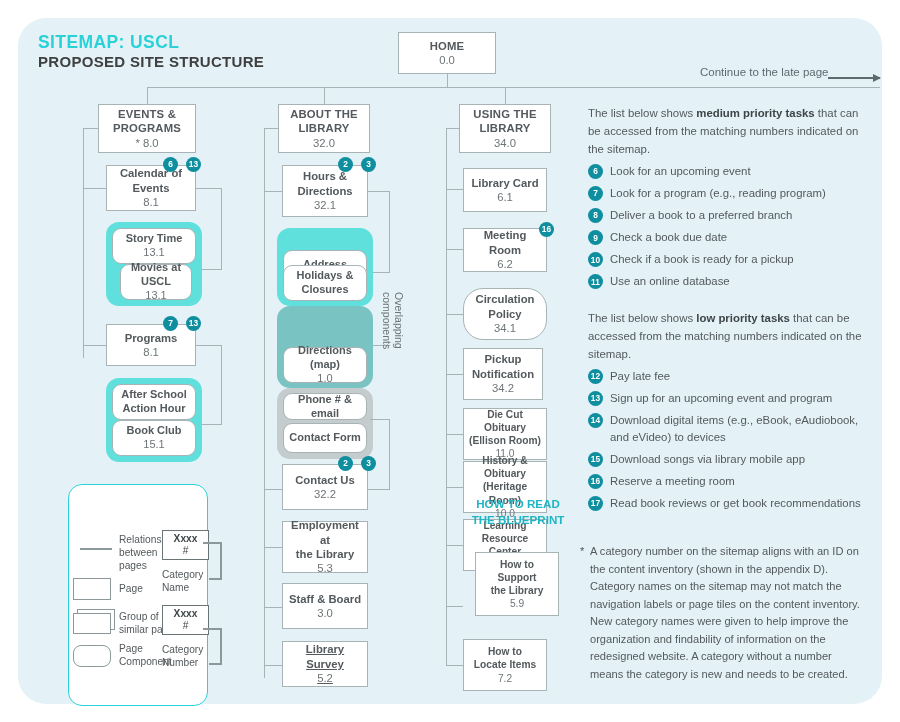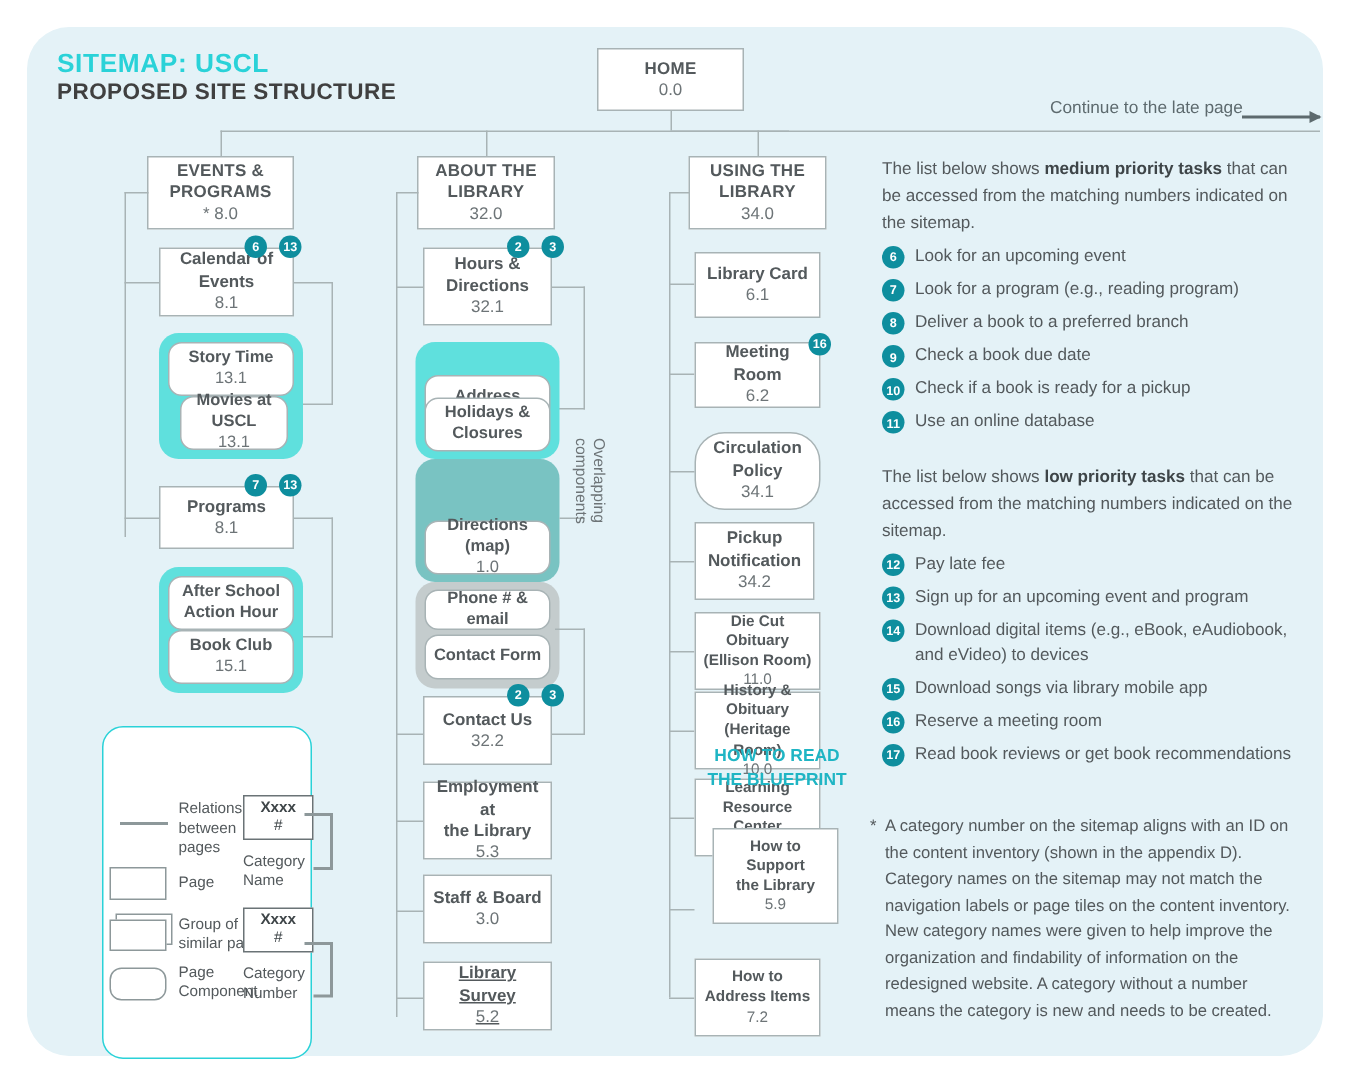--- a/index.html
+++ b/index.html
@@ -290,21 +290,21 @@
   </div>
 
   <div class="box small" style="left:463px;top:552px;width:84px;height:64px;margin-left:12px;">
     <span class="t">How to Support</span>
     <span class="t">the Library</span>
     <span class="n">5.9</span>
   </div>
 
   <div class="box small" style="left:463px;top:639px;width:84px;height:52px;">
     <span class="t">How to</span>
-    <span class="t">Address Items</span>
+    <span class="t">Locate Items</span>
     <span class="n">7.2</span>
   </div>
 
   <div class="rtext" style="left:588px;top:105px;width:275px;">
     <span>The list below shows </span><b>medium priority tasks</b><span> that can be accessed from the matching numbers indicated on the sitemap.</span>
   </div>
 
   <div class="rlist" style="left:588px;top:163px;width:285px;">
     <div class="ritem">
       <span class="bdg">6</span>

